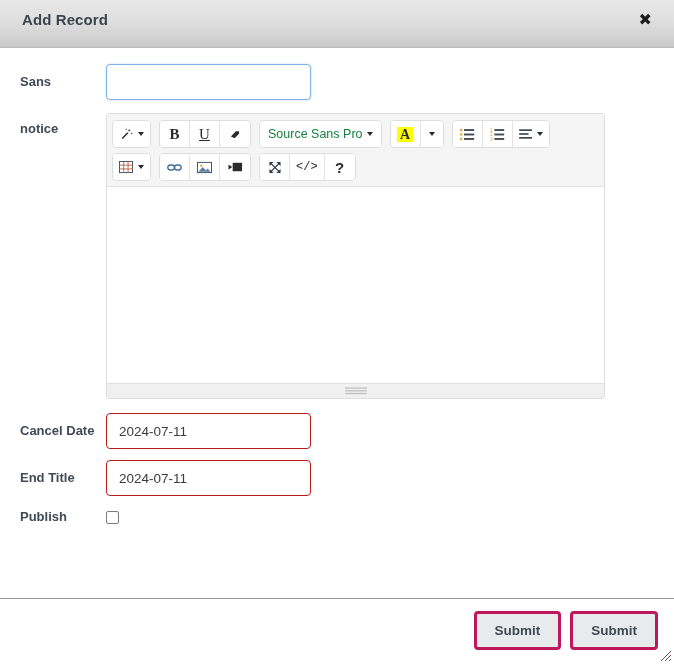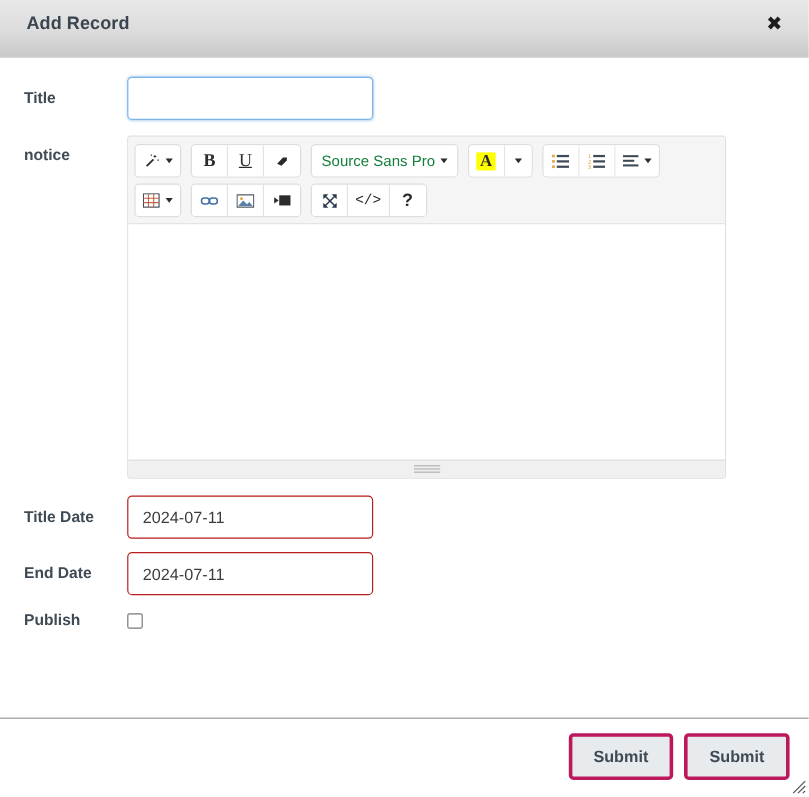--- a/index.html
+++ b/index.html
@@ -239,21 +239,21 @@
 <div class="modal">
 
   <div class="modal-header">
     <span class="modal-title">Add Record</span>
     <button class="close-btn">✖</button>
   </div>
 
   <div class="modal-body">
 
     <div class="form-row">
-      <div class="form-label">Title</div>
+      <div class="form-label">Sans</div>
       <div class="form-control-wrap">
         <input class="text-input focused" type="text" autofocus="" value="" style="">
       </div>
     </div>
 
     <div class="form-row">
       <div class="form-label">notice</div>
       <div class="form-control-wrap">
         <div class="editor">
 
@@ -404,28 +404,28 @@
               <rect x="0" y="3.2" width="22" height="1.2" fill="#bdbdbd"></rect>
               <rect x="0" y="5.9" width="22" height="1.2" fill="#bdbdbd"></rect>
             </svg>
           </div>
 
         </div>
       </div>
     </div>
 
     <div class="form-row" style="margin-top:14px;">
-      <div class="form-label">Title Date</div>
+      <div class="form-label">Cancel Date</div>
       <div class="form-control-wrap">
         <input class="text-input" type="text" value="2024-07-11" style="">
       </div>
     </div>
 
     <div class="form-row">
-      <div class="form-label">End Date</div>
+      <div class="form-label">End Title</div>
       <div class="form-control-wrap">
         <input class="text-input" type="text" value="2024-07-11" style="">
       </div>
     </div>
 
     <div class="form-row">
       <div class="form-label" style="padding-top:2px;">Publish</div>
       <div class="form-control-wrap">
         <span class="checkbox"></span>
       </div>

